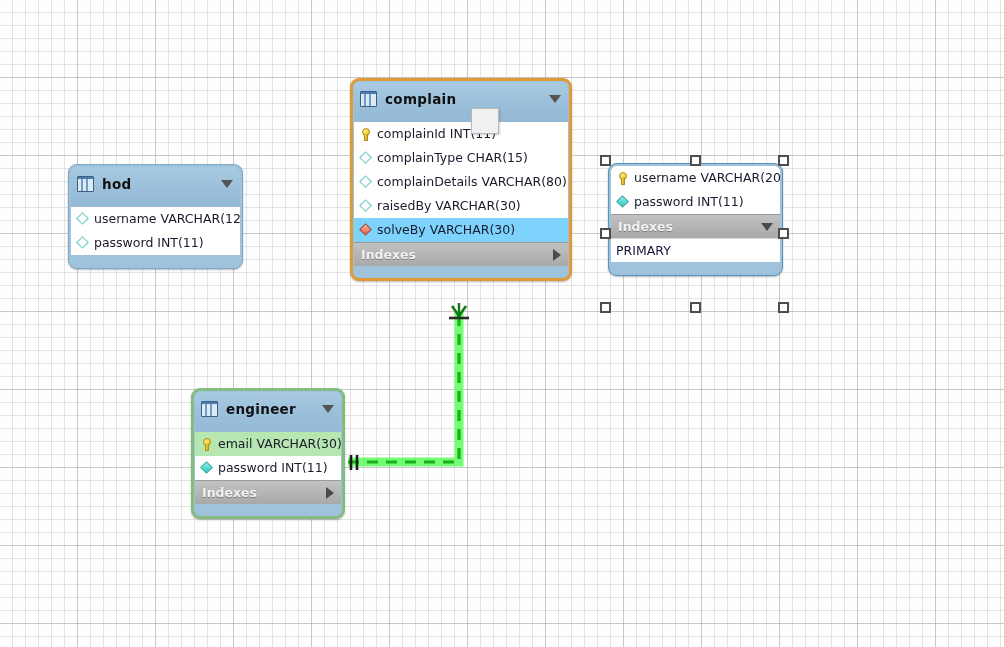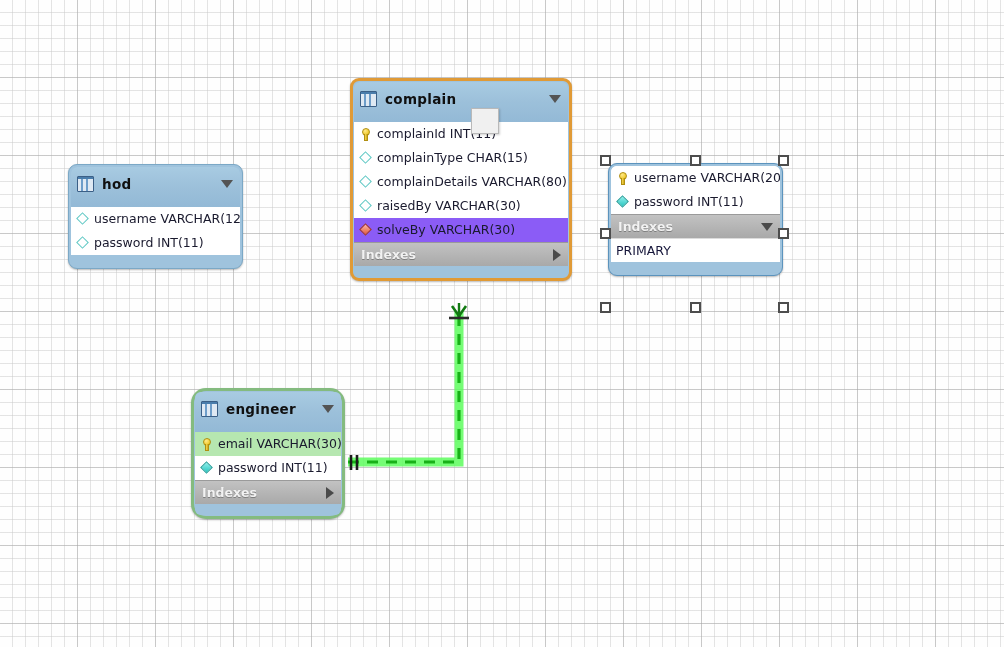--- a/index.html
+++ b/index.html
@@ -113,21 +113,21 @@
   .col-list { background: #ffffff; }
 
   .col-row {
     display: flex;
     align-items: center;
     height: 24px;
     padding: 0 4px 0 5px;
     background: #ffffff;
     position: relative;
   }
-  .col-row.hl-green { background: #8b5cf6; }
+  .col-row.hl-green { background: #7dd3fc; }
   .col-row.hl-green2 { background: #b6e7b0; }
 
   .col-text {
     font-size: 12.5px;
     color: #1a1a2e;
     white-space: nowrap;
     line-height: 1;
   }
 
   
@@ -352,21 +352,21 @@
 
   <div class="handle" style="left:600px; top:155px;"></div>
   <div class="handle" style="left:690px; top:155px;"></div>
   <div class="handle" style="left:778px; top:155px;"></div>
   <div class="handle" style="left:600px; top:228px;"></div>
   <div class="handle" style="left:778px; top:228px;"></div>
   <div class="handle" style="left:600px; top:302px;"></div>
   <div class="handle" style="left:690px; top:302px;"></div>
   <div class="handle" style="left:778px; top:302px;"></div>
 
-  <div class="table-fig border-green" style="left:191px; top:388px; width:154px;border-radius:15px;">
+  <div class="table-fig border-green" style="left:191px; top:388px; width:154px;">
     <div class="tbl-inner">
       <div class="tbl-header">
         <span class="tbl-icon"></span>
         <span class="tbl-title">engineer</span>
         <span class="caret-down"></span>
       </div>
       <div class="col-list">
         <div class="col-row hl-green2">
           <span class="ico ico-key"></span>
           <span class="col-text">email VARCHAR(30)</span>

